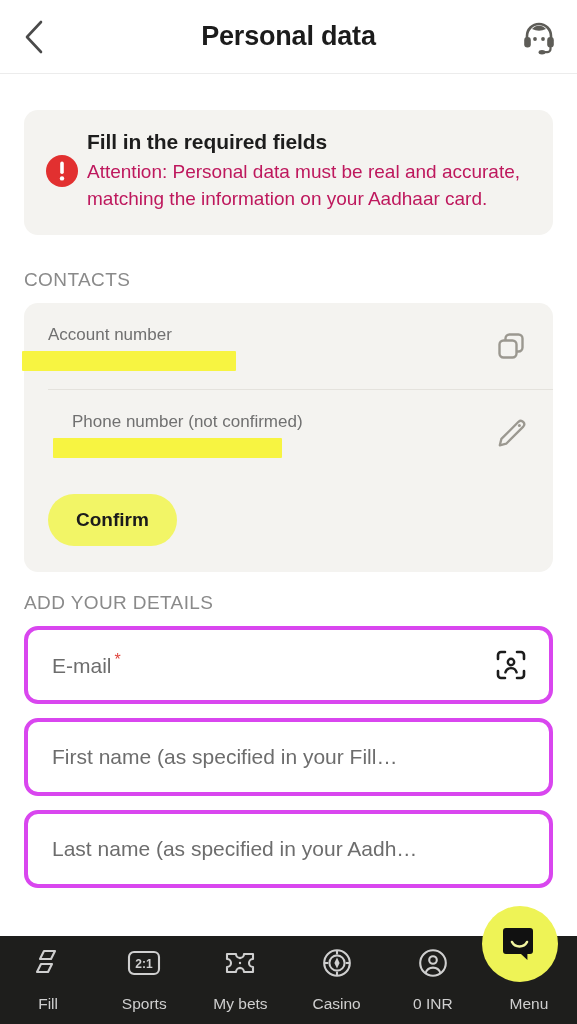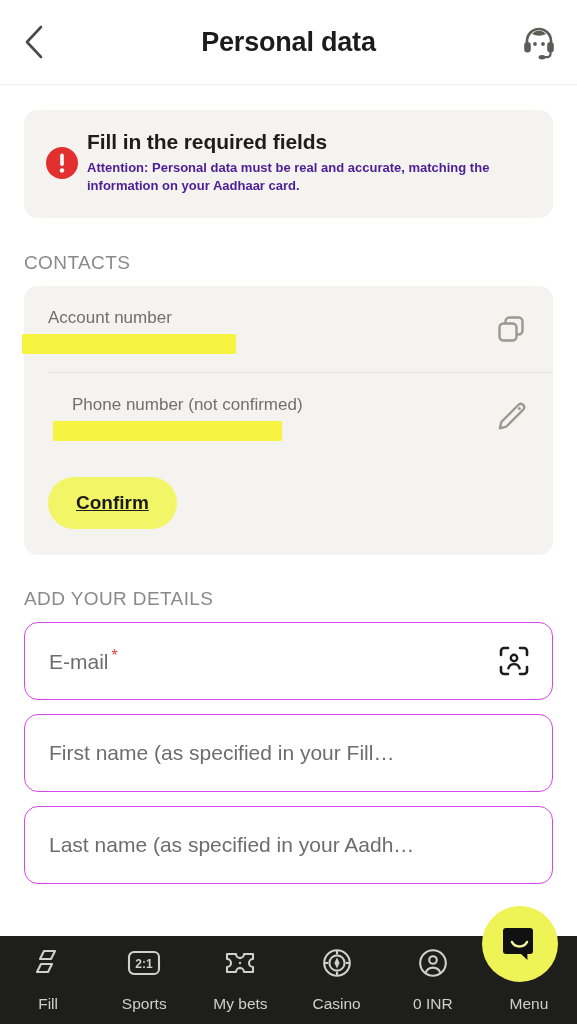--- a/index.html
+++ b/index.html
@@ -6,21 +6,21 @@
   html, body {
     width: 577px; height: 1024px;
     background: #ffffff;
     font-family: "Liberation Sans", sans-serif;
     overflow: hidden;
   }
   .phone { position: relative; width: 577px; height: 1024px; background:#fff; }
 
   
   .header {
-    position: relative; height: 85px; background:#fff;
+    position: relative; height: 74px; background:#fff;
     display:flex; align-items:center; justify-content:center;
     border-bottom: 1px solid #ececec;
   }
   .header-title { font-size: 27px; font-weight: 700; color:#1c1c1c; letter-spacing:-0.2px; }
   .back-btn {
     position:absolute; left:8px; top:50%; transform:translateY(-50%);
     width:52px; height:52px; display:flex; align-items:center; justify-content:center;
     cursor:pointer;
   }
   .support-btn {
@@ -35,21 +35,21 @@
   
   .alert {
     margin: 24px 24px 0 24px;
     background:#f4f3f0; border-radius:14px;
     display:flex; align-items:center; gap:9px;
     padding: 20px 22px 22px 22px;
   }
   .alert-icon { flex:0 0 auto; width:32px; height:32px; }
   .alert-text { flex:1 1 auto; }
   .alert-title { font-size:21px; font-weight:700; color:#1d1d1d; margin-bottom:5px; letter-spacing:-0.1px;}
-  .alert-desc { font-size:13px; line-height:1.42; color:#4c1d95;font-weight:bold; }
+  .alert-desc { font-size:19px; line-height:1.42; color:#be185d; }
 
   
   .section-label {
     margin: 34px 24px 12px 24px;
     font-size: 19px; letter-spacing:0.4px; color:#8a8a8a; text-transform:uppercase;
   }
 
   
   .contacts-card {
     margin: 0 24px; background:#f4f3f0; border-radius:14px; padding: 0 0 26px 0;
@@ -70,27 +70,26 @@
     width:40px; height:40px; display:flex; align-items:center; justify-content:center;
     cursor:pointer;
   }
   .confirm-btn {
     margin: 18px 0 0 24px; display:inline-block;
     background:#f2f566; color:#1b1b1b;
     font-size:19px; font-weight:700;
     border:none; border-radius:26px;
     padding: 15px 28px; cursor:pointer;
     font-family:"Liberation Sans", sans-serif;
-    text-decoration:underline;
   }
 
   
   .input-wrap {
     position:relative; margin: 0 24px 14px 24px;
-    height:78px; border:1px solid #d946ef; border-radius:14px; background:#fff;
+    height:78px; border:4px solid #d946ef; border-radius:14px; background:#fff;
     display:flex; align-items:center; padding: 0 60px 0 24px;
   }
   .input-ph { font-size:21px; color:#6d6d6d; white-space:nowrap; overflow:hidden; }
   .req-star { color:#e0443e; font-size:16px; vertical-align:super; margin-left:3px; }
   .input-action {
     position:absolute; right:18px; top:50%; transform:translateY(-50%);
     width:40px; height:40px; display:flex; align-items:center; justify-content:center;
     cursor:pointer;
   }
 
@@ -182,21 +181,21 @@
           <svg width="34" height="34" viewBox="0 0 34 34" fill="none">
             <path d="M24.5 5.8 a3.4 3.4 0 0 1 4.8 4.8 L12.2 27.7 l-6.4 1.6 l1.6 -6.4 Z" stroke="#9b9890" stroke-width="2.3" stroke-linejoin="round"></path>
             <circle cx="25.4" cy="9.6" r="1.5" fill="#9b9890"></circle>
           </svg>
         </div>
       </div>
 
       <button class="confirm-btn">Confirm</button>
     </div>
 
-    <div class="section-label" style="margin-top:33px;">ADD YOUR DETAILS</div>
+    <div class="section-label" style="margin-top:20px;">ADD YOUR DETAILS</div>
 
     <div class="input-wrap">
       <div class="input-ph"><span>E-mail</span><span class="req-star">*</span></div>
       <div class="input-action">
         <svg width="32" height="32" viewBox="0 0 32 32" fill="none">
           <path d="M3 10 V6 a3 3 0 0 1 3 -3 h4" stroke="#1c1c1c" stroke-width="2.6" stroke-linecap="round"></path>
           <path d="M22 3 h4 a3 3 0 0 1 3 3 v4" stroke="#1c1c1c" stroke-width="2.6" stroke-linecap="round"></path>
           <path d="M29 22 v4 a3 3 0 0 1 -3 3 h-4" stroke="#1c1c1c" stroke-width="2.6" stroke-linecap="round"></path>
           <path d="M10 29 h-4 a3 3 0 0 1 -3 -3 v-4" stroke="#1c1c1c" stroke-width="2.6" stroke-linecap="round"></path>
           <circle cx="16" cy="13" r="3.2" stroke="#1c1c1c" stroke-width="2.4"></circle>

